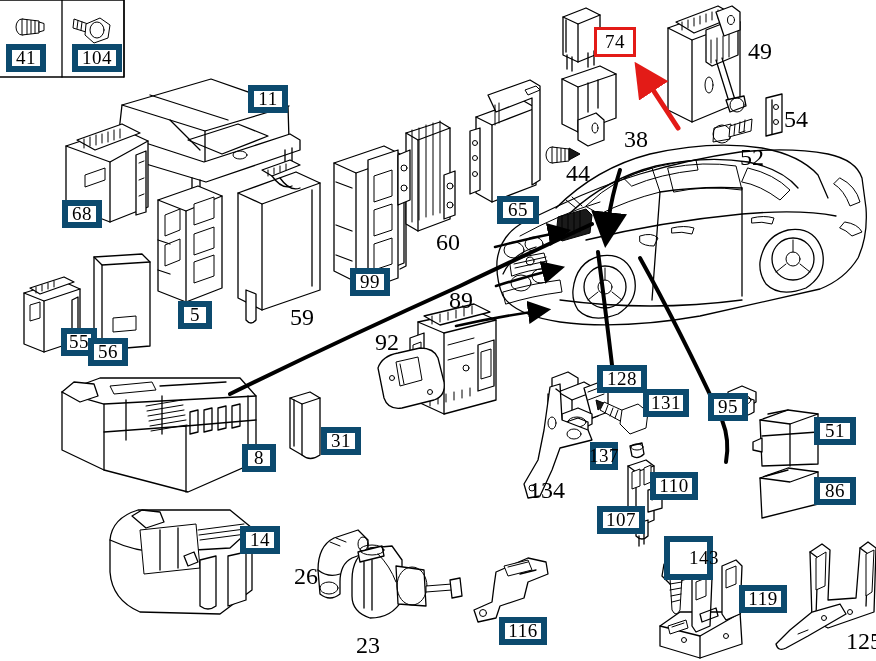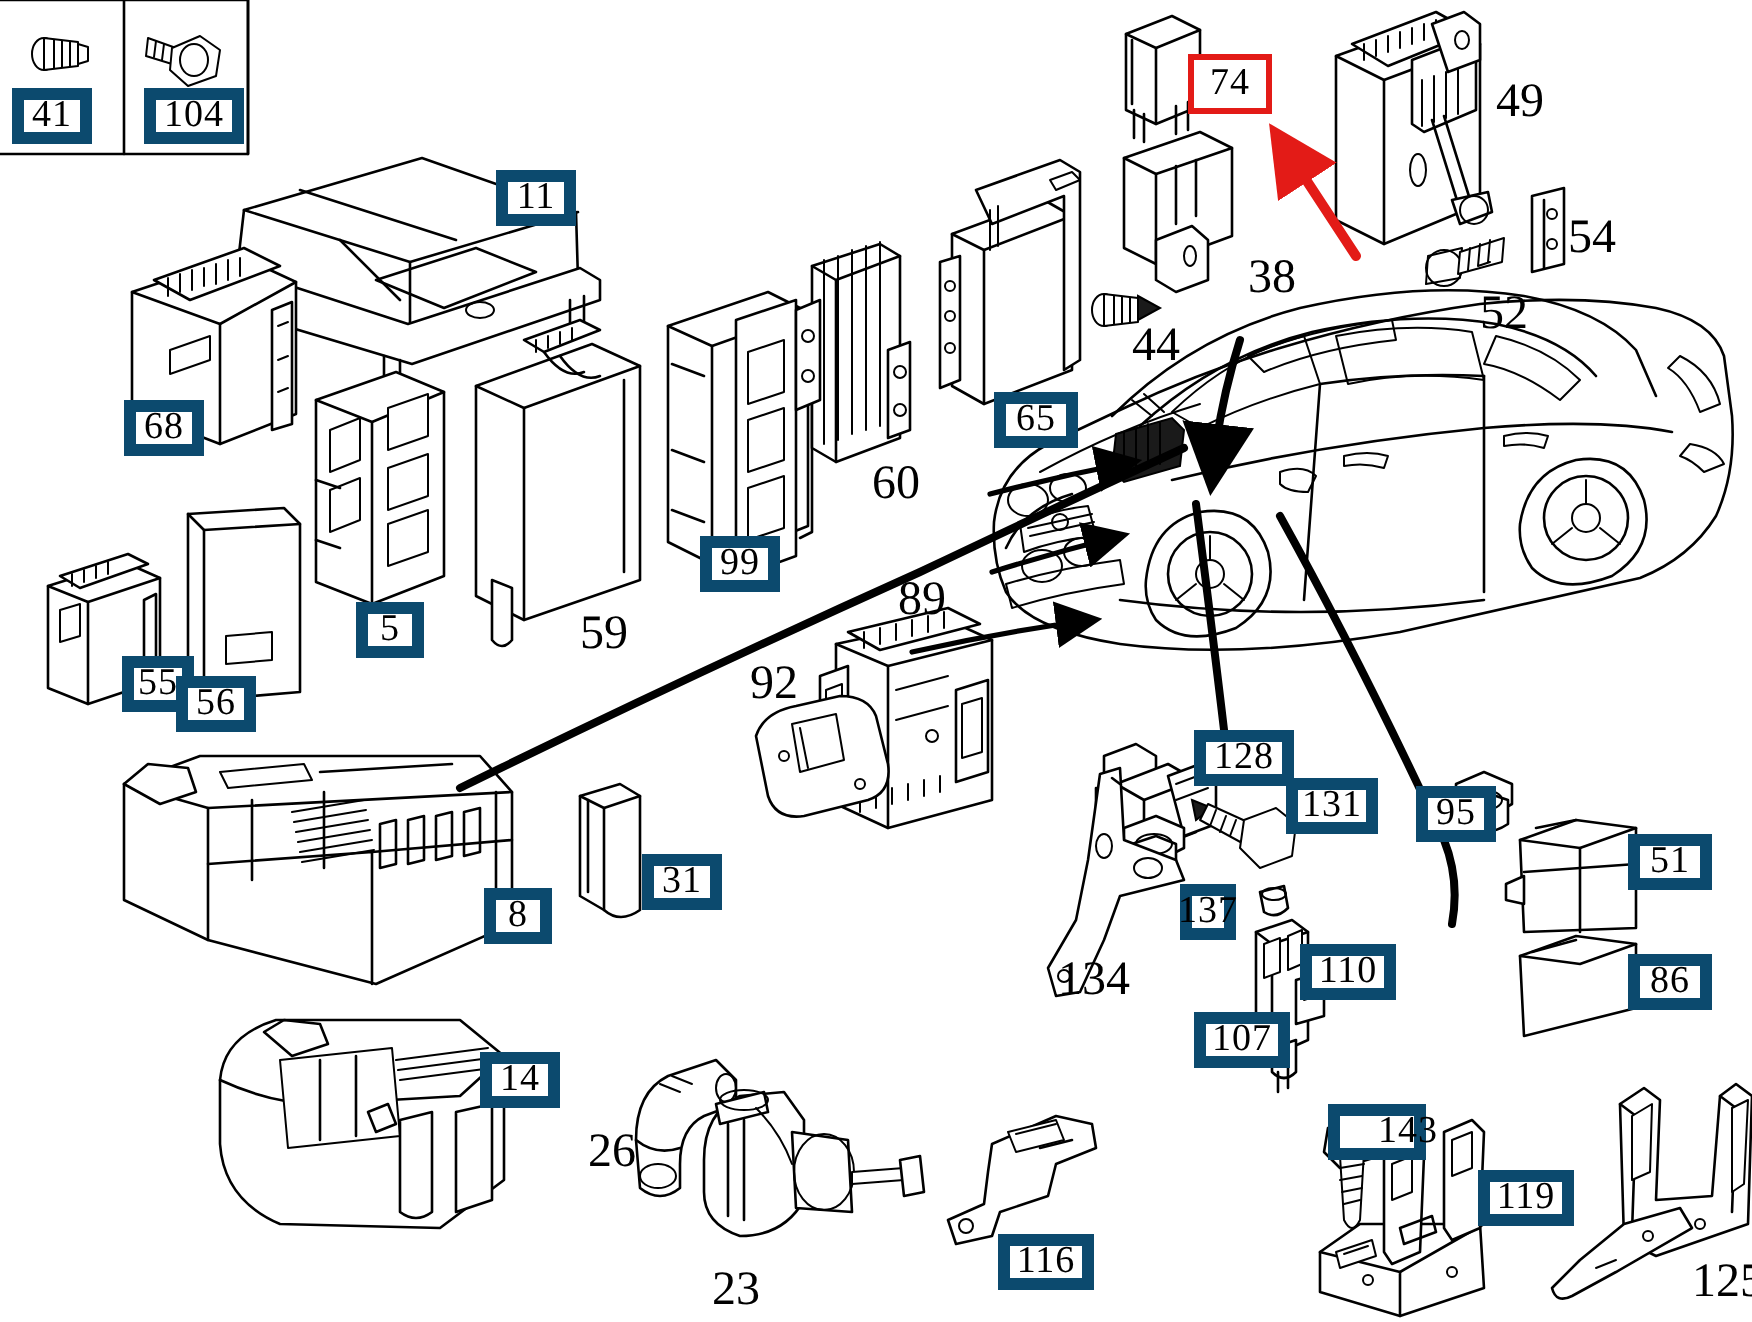--- a/index.html
+++ b/index.html
@@ -535,18 +535,18 @@
   <div class="plain" style="left:375px;top:330px;">92</div>
   <div class="lbl" style="left:597px;top:365px;width:50px;height:28px;">128</div>
   <div class="lbl" style="left:643px;top:389px;width:46px;height:28px;text-align:center;">131</div>
   <div class="lbl" style="left:590px;top:442px;width:28px;height:28px;">137</div>
   <div class="lbl" style="left:650px;top:440px;width:48px;height:28px;margin-top:32px;">110</div>
   <div class="lbl" style="left:597px;top:506px;width:48px;height:28px;">107</div>
   <div class="plain" style="left:529px;top:478px;">134</div>
   <div class="lbl" style="left:708px;top:393px;width:40px;height:28px;">95</div>
   <div class="lbl" style="left:814px;top:417px;width:42px;height:28px;">51</div>
   <div class="lbl" style="left:814px;top:477px;width:42px;height:28px;">86</div>
-  <div class="lbl" style="left:664px;top:552px;width:48px;height:28px;padding-left:34px;">143</div>
+  <div class="lbl" style="left:664px;top:536px;width:48px;height:44px;padding-left:34px;">143</div>
   <div class="lbl" style="left:739px;top:585px;width:48px;height:28px;">119</div>
   <div class="lbl" style="left:499px;top:617px;width:48px;height:28px;">116</div>
   <div class="plain" style="left:846px;top:629px;">125</div>
 
 </div>
 
 </body></html>

